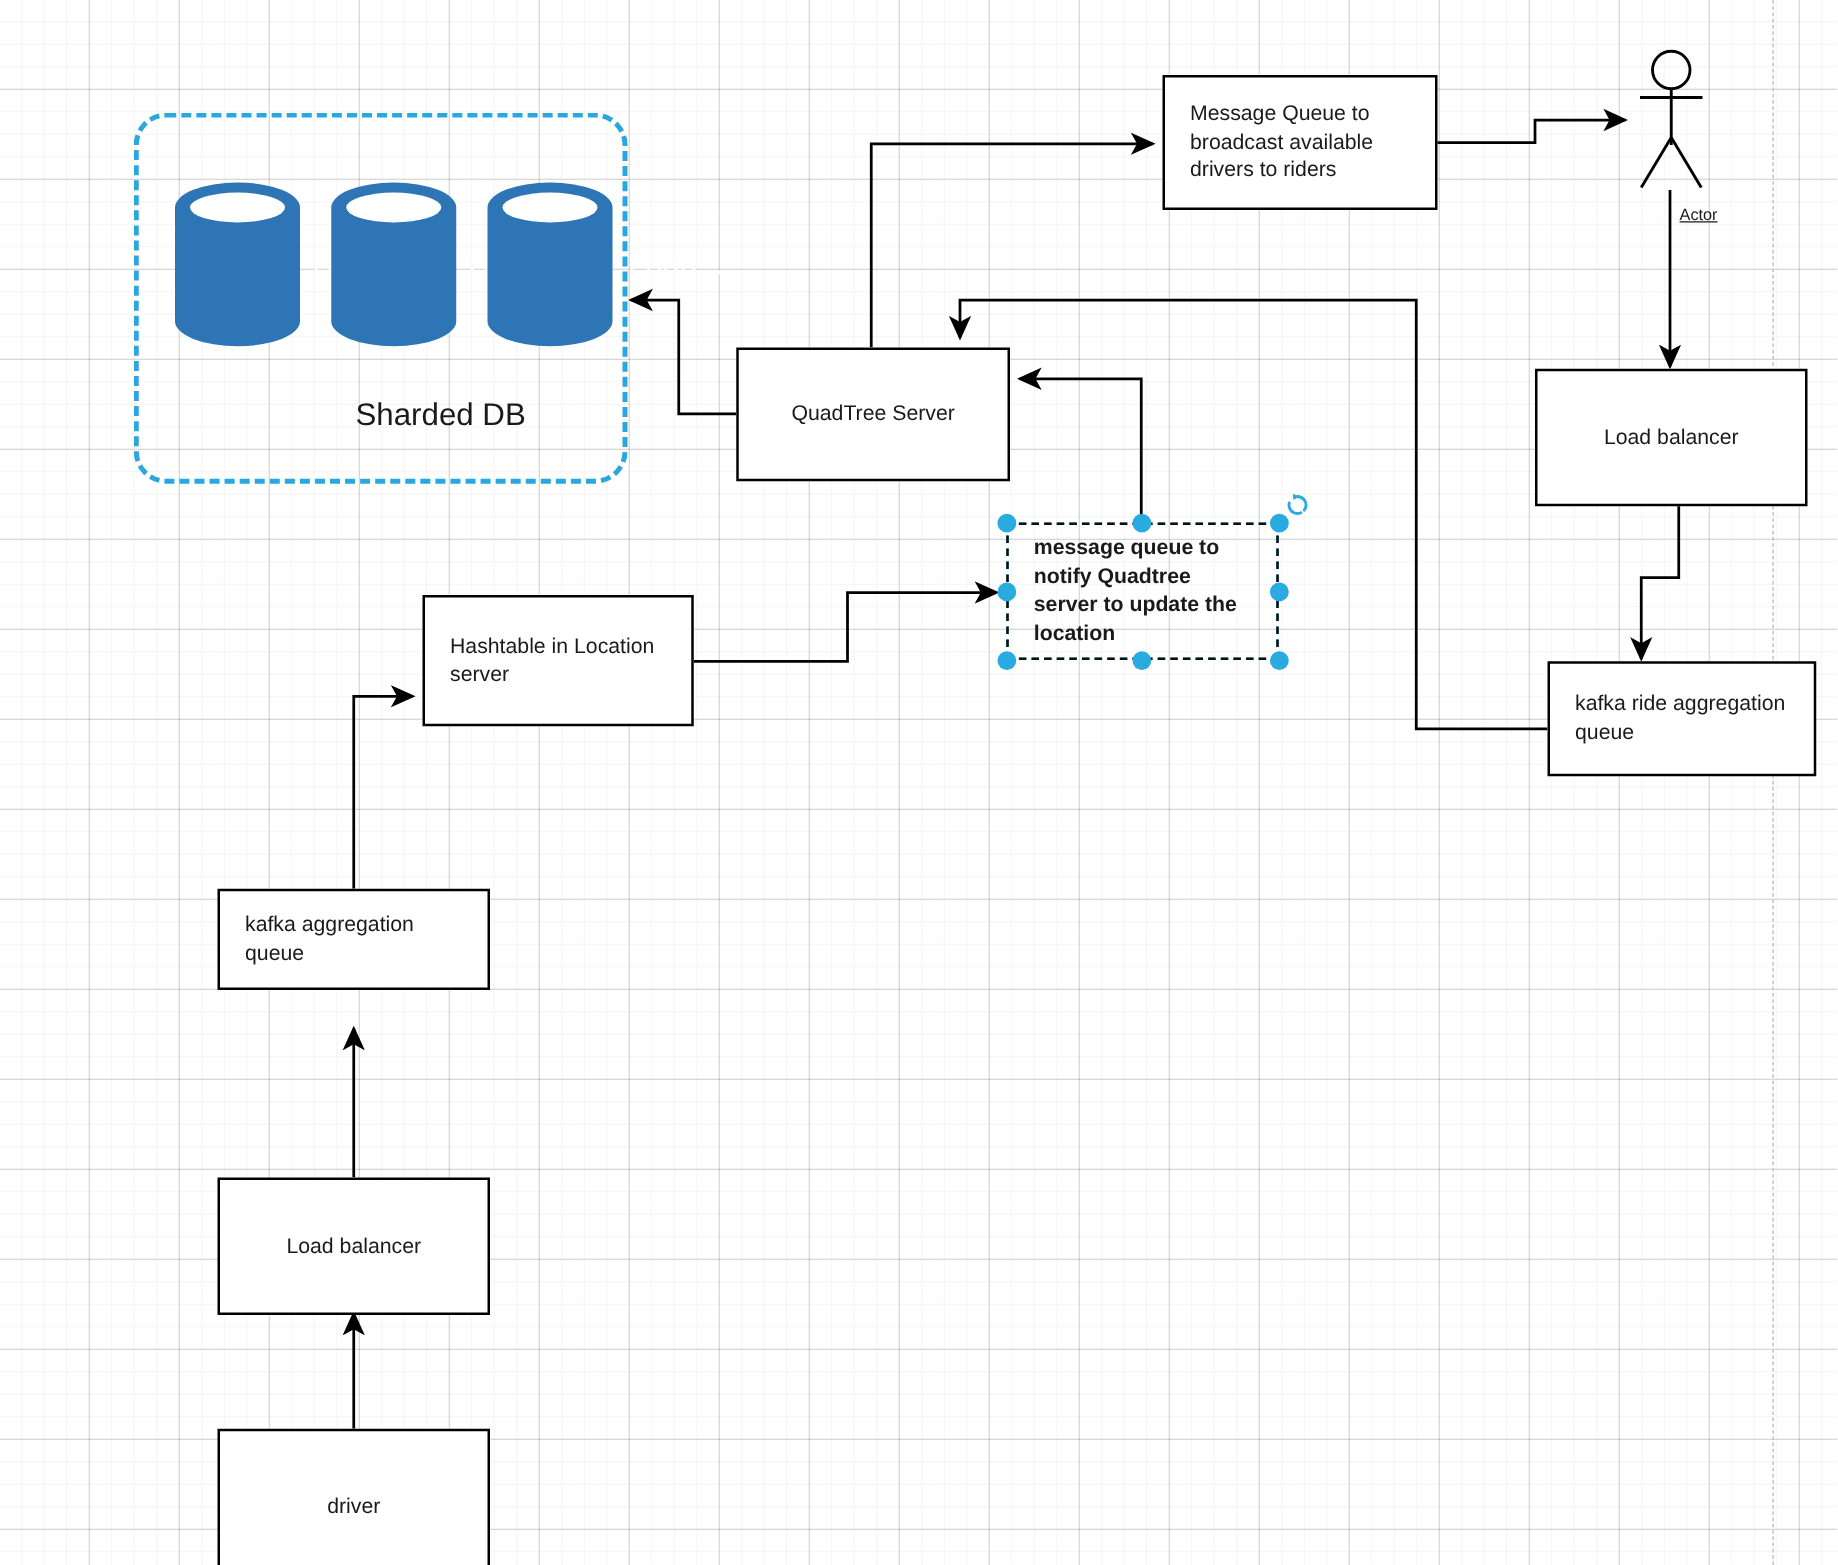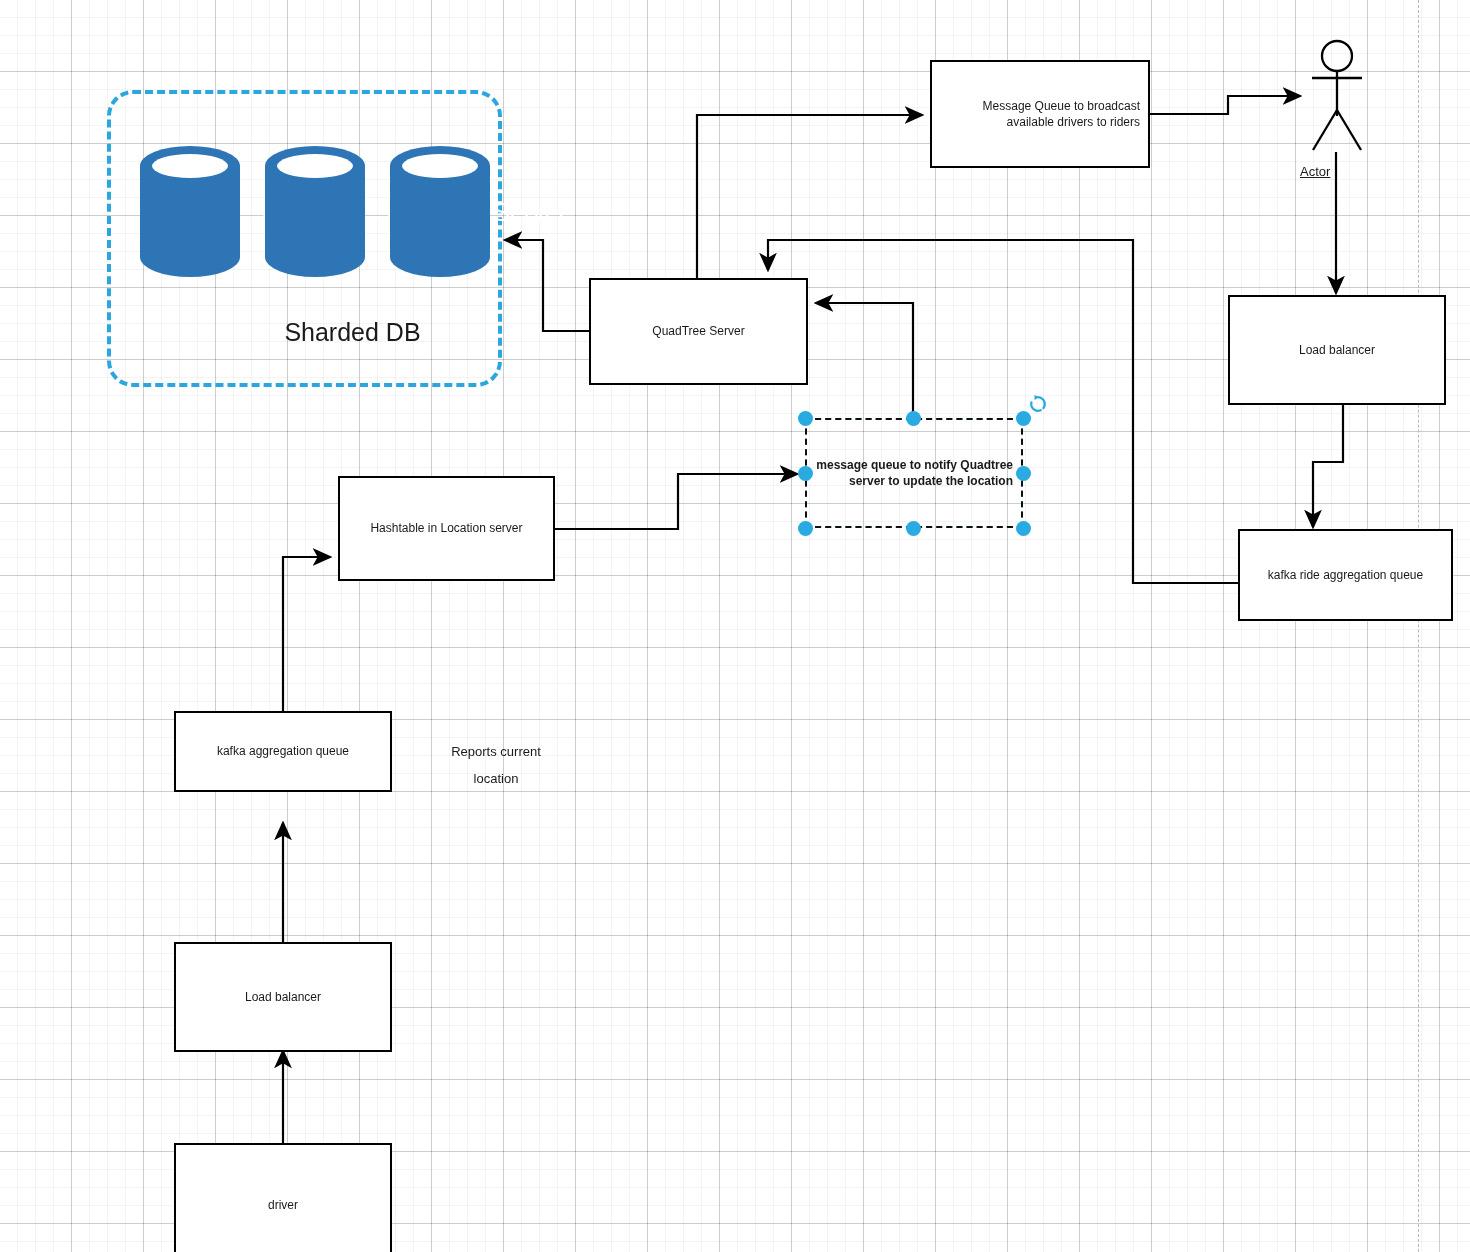--- a/index.html
+++ b/index.html
@@ -30,25 +30,25 @@
     pointer-events: none;
   }
   .node {
     position: absolute;
     box-sizing: border-box;
     border: 2px solid #000000;
     background: #ffffff;
     display: flex;
     align-items: center;
     justify-content: center;
-    text-align: right;
-    font-size: 12px;
+    text-align: left;
+    font-size: 17px;
     color: #1a1a1a;
     line-height: 1.35;
-    padding: 2px 8px;
+    padding: 2px 20px;
   }
   .node-label { display: block; }
   .selected-node {
     border: 2px dashed #0f0f0f;
     background: transparent;
     z-index: 6;
   }
   .sel-outline {
     position: absolute;
     box-sizing: border-box;
@@ -105,21 +105,21 @@
     text-align: center;
     line-height: 2.1;
     white-space: nowrap;
     z-index: 4;
     background: transparent;
   }
   .actor-label {
     position: absolute;
     font-size: 13px;
     color: #1a1a1a;
-    text-align: left;
+    text-align: right;
     white-space: nowrap;
     z-index: 4;
     text-decoration: underline;
   }
   .page-break {
     position: absolute;
     top: 0;
     width: 0;
     height: 1252px;
     border-left: 1px dashed #b8b8b8;
@@ -178,21 +178,21 @@
       <ellipse cx="52" cy="22" rx="38" ry="12" fill="#ffffff"></ellipse>
     </svg>
     <span class="cyl-text">Shard 2</span>
   </div>
 
   <div class="cyl" style="left:388px; top:144px; width:104px; height:135px;">
     <svg width="104" height="135" viewBox="0 0 104 135" xmlns="http://www.w3.org/2000/svg">
       <path d="M 2 22 A 50 20 0 0 1 102 22 L 102 113 A 50 20 0 0 1 2 113 Z" fill="#2E75B6"></path>
       <ellipse cx="52" cy="22" rx="38" ry="12" fill="#ffffff"></ellipse>
     </svg>
-    <span class="cyl-text">Server ...</span>
+    <span class="cyl-text">Load ...</span>
   </div>
 
   <div class="group-title" style="left:107px; top:318px; width:395px;">Sharded DB</div>
 
   <div class="node" style="left:930px; top:60px; width:220px; height:108px;">
     <span class="node-label">Message Queue to broadcast available drivers to riders</span>
   </div>
 
   <div class="node" style="left:1228px; top:295px; width:218px; height:110px;">
     <span class="node-label">Load balancer</span>
@@ -247,18 +247,14 @@
     <svg width="74" height="120" viewBox="0 0 74 120" xmlns="http://www.w3.org/2000/svg">
       <circle cx="37" cy="18" r="15" fill="none" stroke="#000" stroke-width="2.3"></circle>
       <line x1="37" y1="33" x2="37" y2="78" stroke="#000" stroke-width="2.3"></line>
       <line x1="12" y1="40" x2="62" y2="40" stroke="#000" stroke-width="2.3"></line>
       <line x1="37" y1="72" x2="13" y2="112" stroke="#000" stroke-width="2.3"></line>
       <line x1="37" y1="72" x2="61" y2="112" stroke="#000" stroke-width="2.3"></line>
     </svg>
   </div>
   <div class="actor-label" style="left:1300px; top:164px; width:74px;">Actor</div>
 
-  <div class="free-label" style="left:400px; top:738px; width:192px;">
-    <div>Reports current</div>
-    <div>location</div>
-  </div>
 
 </div>
 
 </body></html>

